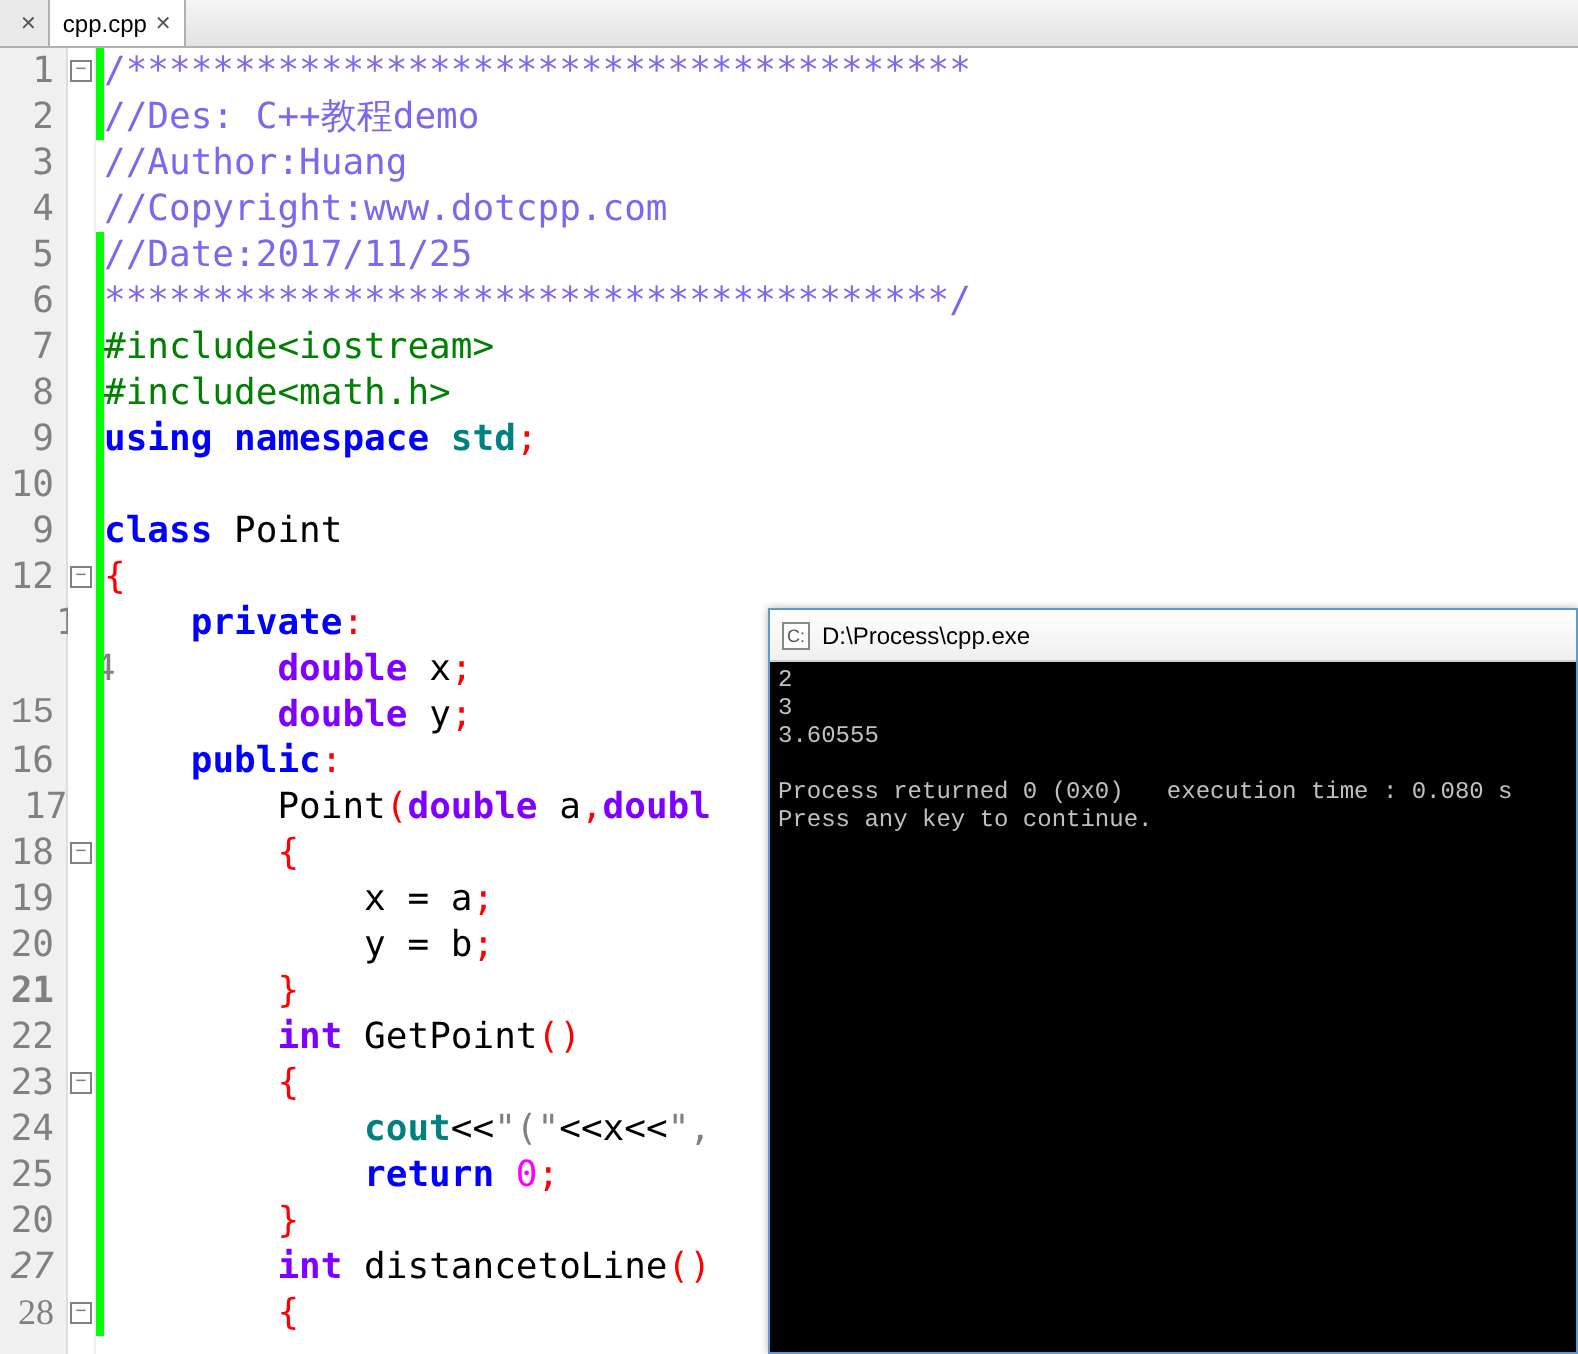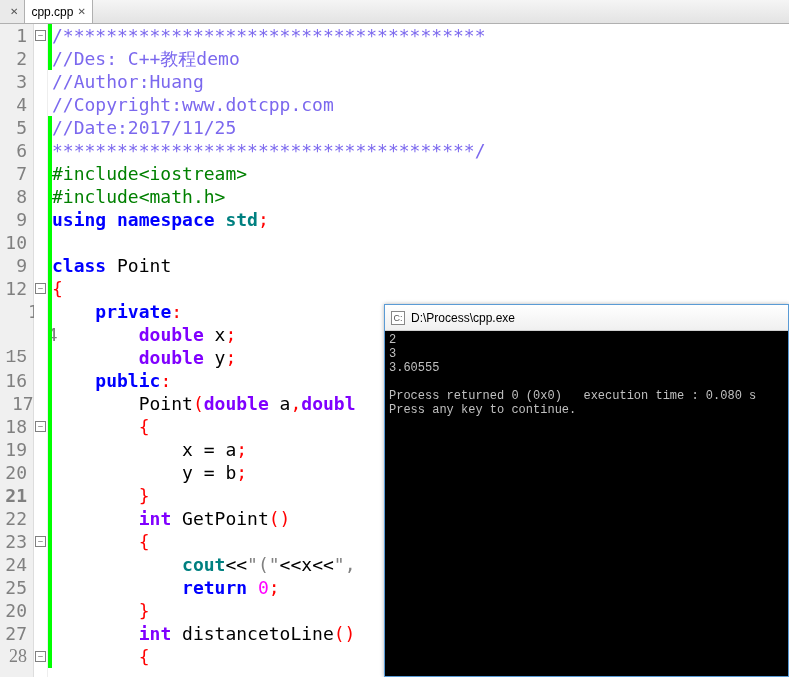--- a/index.html
+++ b/index.html
@@ -67,21 +67,21 @@
       <div style="height: 23px; margin-left: 12px;">17</div>
       <div style="height: 23px;">18</div>
       <div style="height: 23px;">19</div>
       <div style="height: 23px;">20</div>
       <div style="height: 23px; font-weight: bold;">21</div>
       <div style="height: 23px; text-align: right;">22</div>
       <div style="height: 23px;">23</div>
       <div style="height: 23px;">24</div>
       <div style="height: 23px;">25</div>
       <div style="height: 23px;">20</div>
-      <div style="height: 23px;">27</div>
+      <div style="height: 23px; font-style: italic;">27</div>
       <div style="height: 23px; font-family: Liberation Serif, serif;">28</div>
     </div>
   <div class="foldcol" id="foldcol">
       <div class="fold-marker" style="top: 6px;">−</div>
       <div class="fold-marker" style="top: 259px;">−</div>
       <div class="fold-marker" style="top: 397px;">−</div>
       <div class="fold-marker" style="top: 512px;">−</div>
       <div class="fold-marker" style="top: 627px;">−</div>
     </div>
   <div class="changebar" id="changebar">

